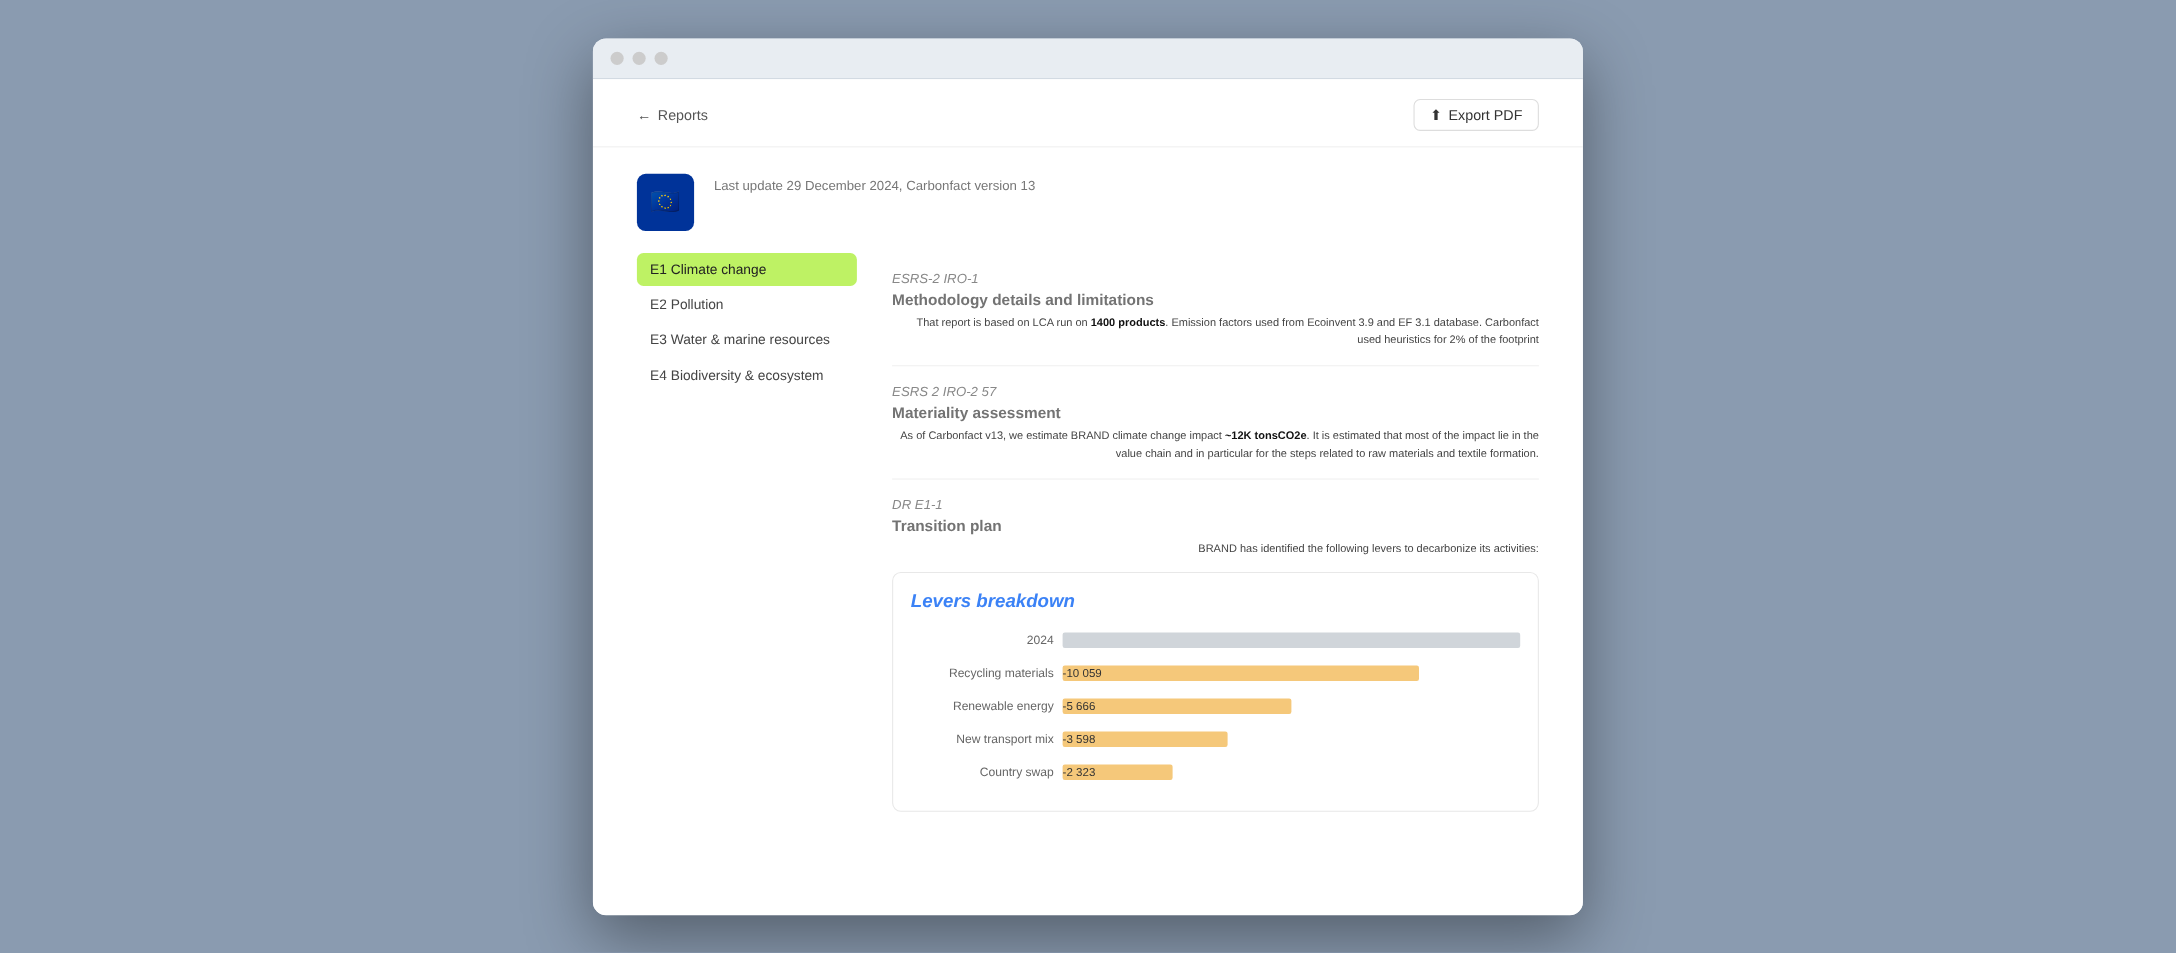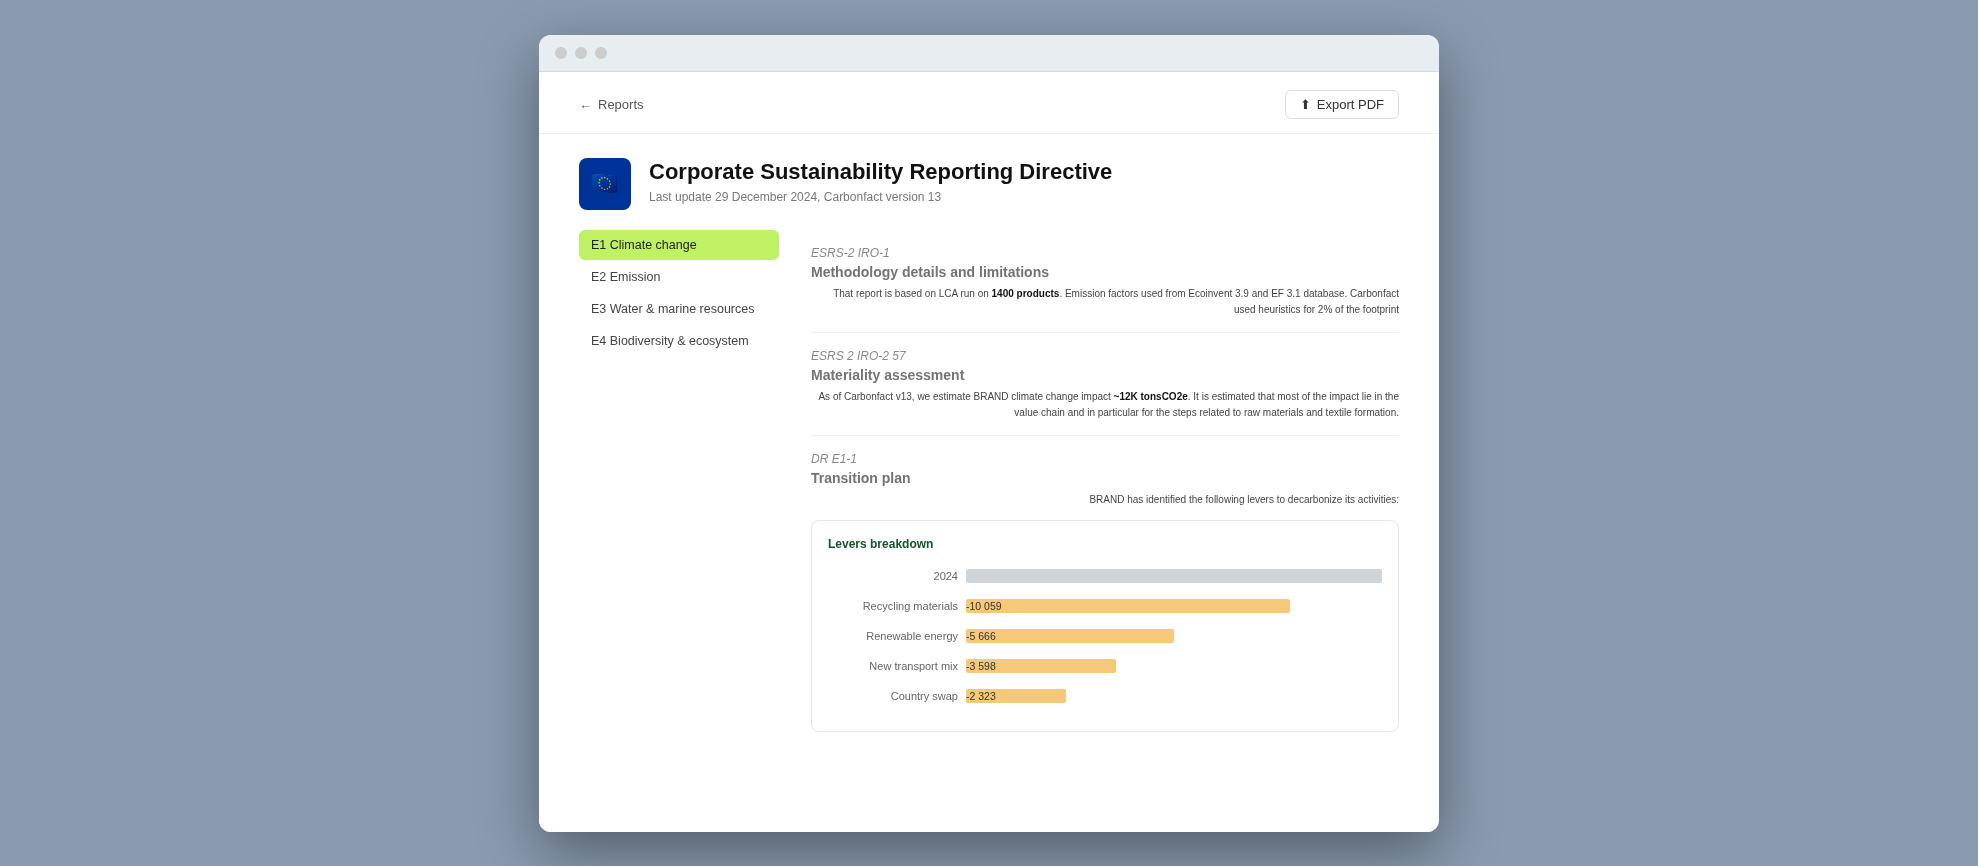--- a/index.html
+++ b/index.html
@@ -145,24 +145,25 @@
       border-top: 1px solid #f0f0f0;
       margin: 14px 0;
     }
     .chart-container {
       border: 1px solid #e8e8e8;
       border-radius: 8px;
       padding: 16px;
       margin-top: 12px;
     }
     .chart-title {
-      font-size: 12px;
+      font-size: 17px;
       font-weight: 600;
-      color: #14532d;
+      color: #3b82f6;
       margin-bottom: 14px;
+      font-style: italic;
     }
     .chart-row {
       display: flex;
       align-items: center;
       margin-bottom: 8px;
       gap: 8px;
     }
     .chart-label {
       font-size: 11px;
       color: #666;
@@ -220,32 +221,31 @@
         <span>⬆</span>
         <span>Export PDF</span>
       </button>
     </div>
 
     <div class="header-section">
       <div class="eu-logo">
         <span>🇪🇺</span>
       </div>
       <div class="header-text">
-        <h1>Corporate Sustainability Reporting Directive</h1>
         <div class="subtitle">Last update 29 December 2024, Carbonfact version 13</div>
       </div>
     </div>
 
     <div class="main-layout">
       <div class="sidebar">
         <div class="sidebar-item active">
           <span>E1 Climate change</span>
         </div>
         <div class="sidebar-item">
-          <span>E2 Emission</span>
+          <span>E2 Pollution</span>
         </div>
         <div class="sidebar-item">
           <span>E3 Water &amp; marine resources</span>
         </div>
         <div class="sidebar-item">
           <span>E4 Biodiversity &amp; ecosystem</span>
         </div>
       </div>
 
       <div class="content">

